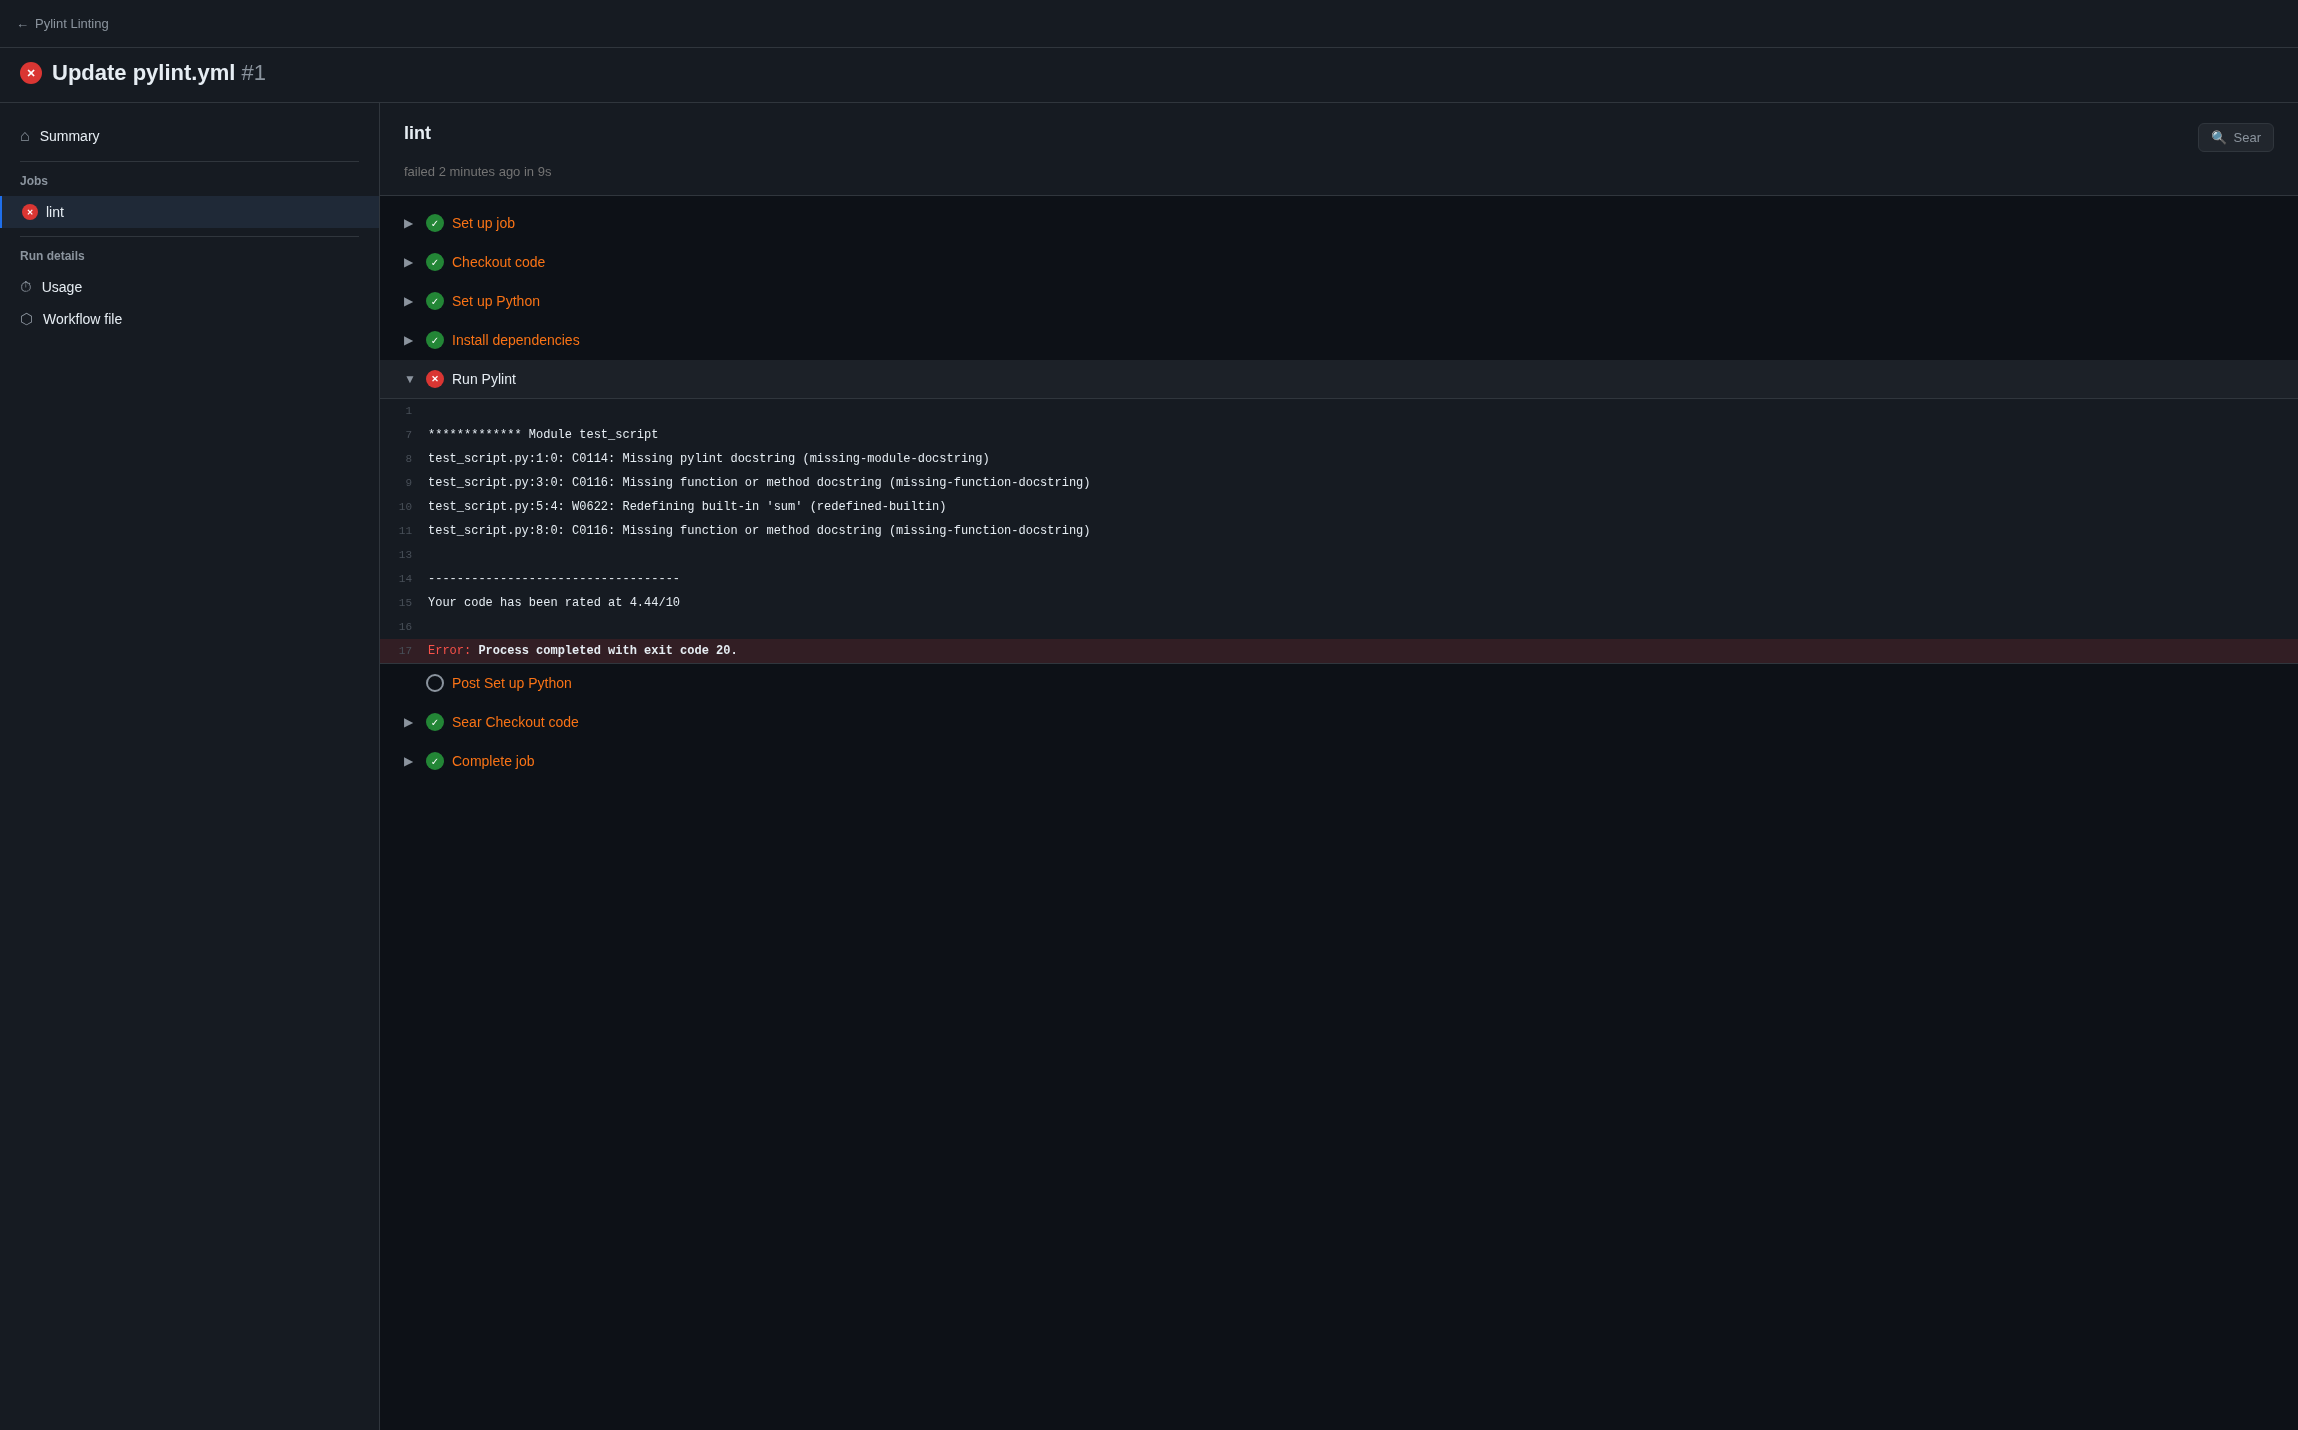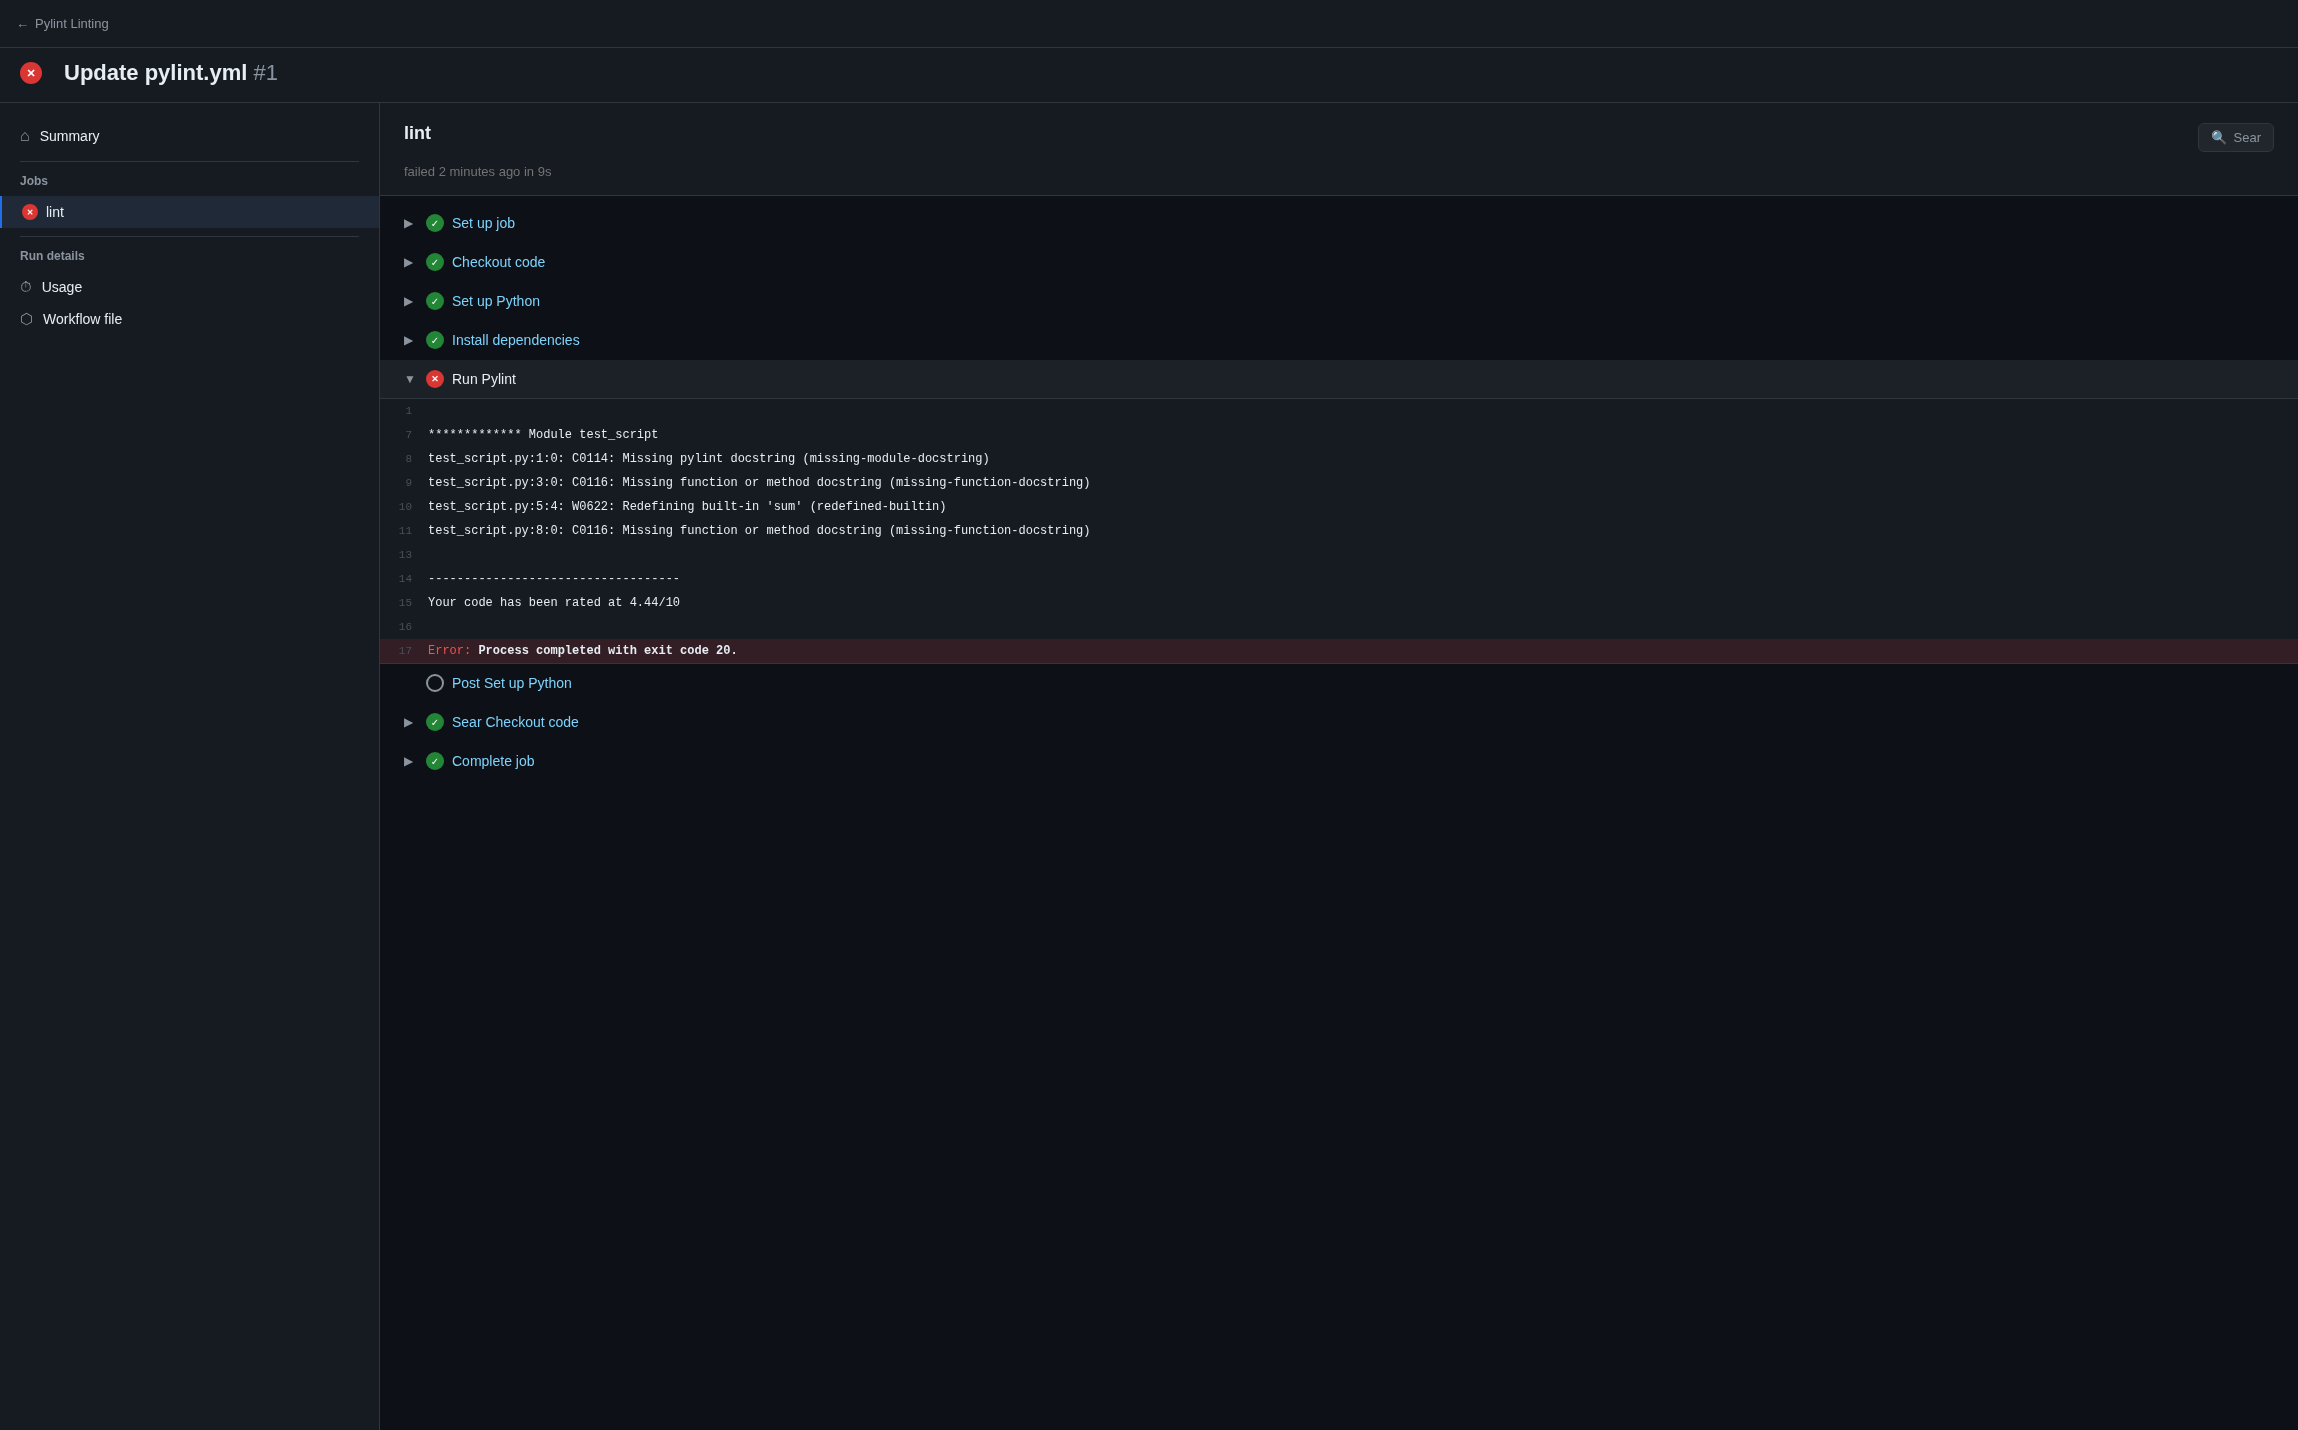--- a/index.html
+++ b/index.html
@@ -34,21 +34,21 @@
       cursor: pointer;
     }
 
     
     .titlebar {
       background: #161b22;
       padding: 12px 20px 16px 20px;
       border-bottom: 1px solid #30363d;
       display: flex;
       align-items: center;
-      gap: 22px;
+      gap: 10px;
       flex-shrink: 0;
     }
     .titlebar h1 {
       font-size: 22px;
       font-weight: 600;
       color: #e6edf3;
     }
     .title-num {
       color: #8b949e;
       font-weight: 400;
@@ -237,21 +237,21 @@
       background: #da3633;
       color: #fff;
       font-size: 9px;
       font-weight: bold;
     }
     .step-status-icon.pending {
       border: 2px solid #8b949e;
     }
     .step-name {
       font-size: 14px;
-      color: #7dd3fc;
+      color: #f97316;
     }
     .step-row.expanded {
       background: #1c2128;
       border-bottom: 1px solid #30363d;
     }
     .step-row.expanded .step-name { color: #e6edf3; }
 
     
     .code-output {
       background: #161b22;

